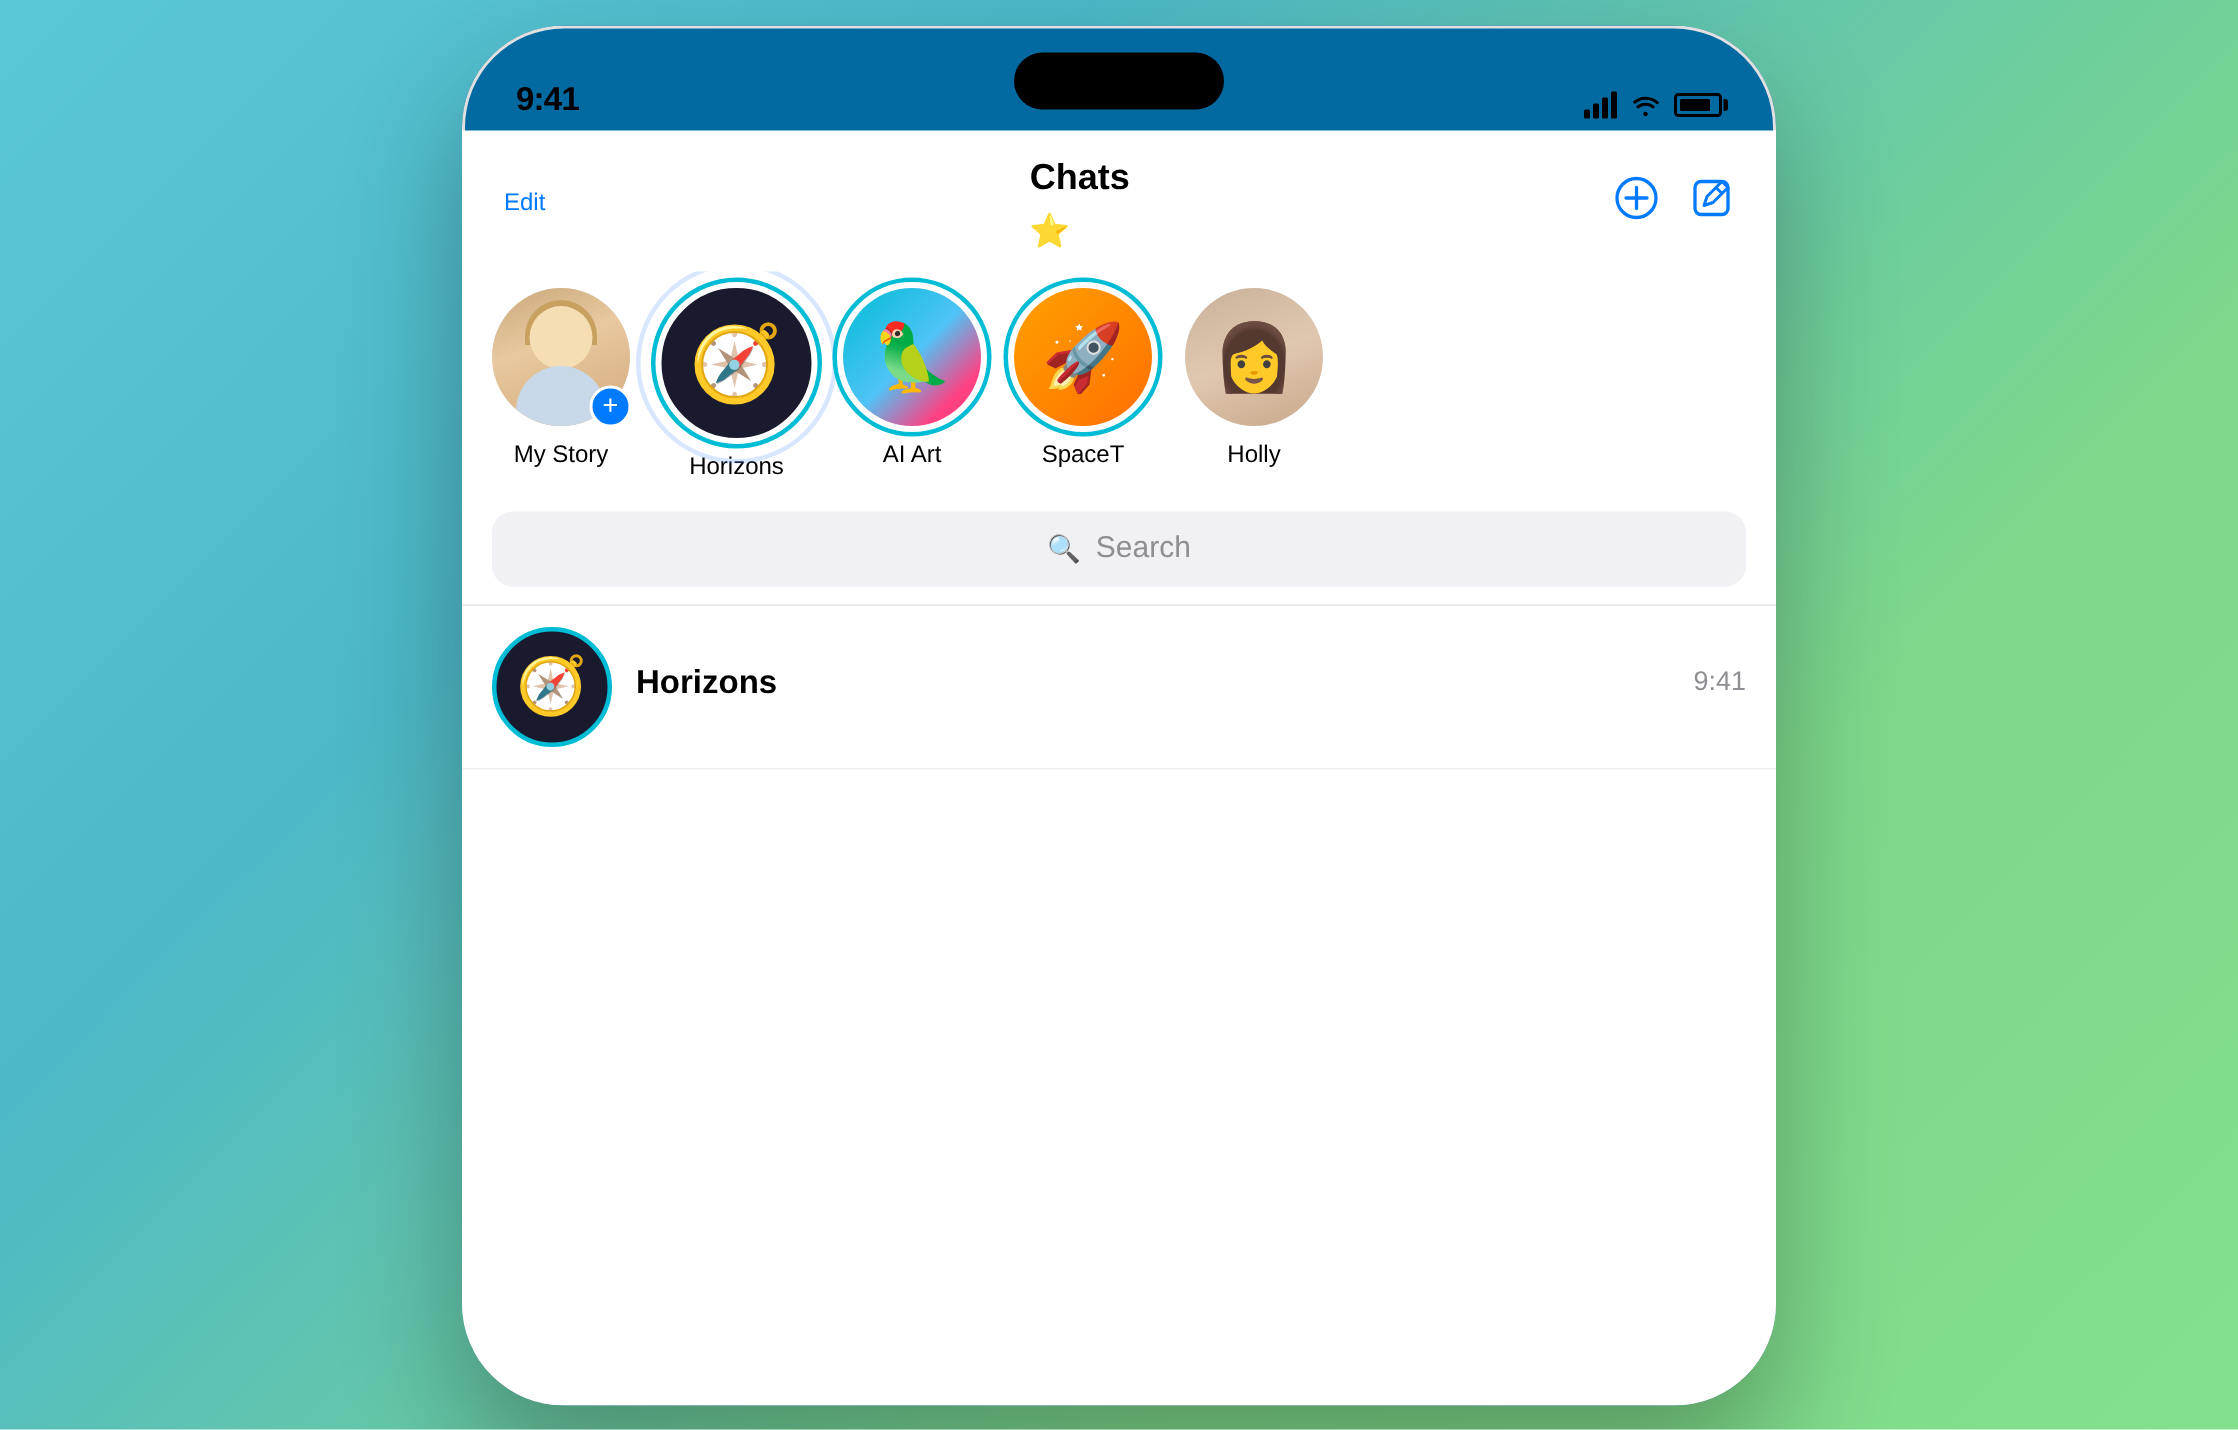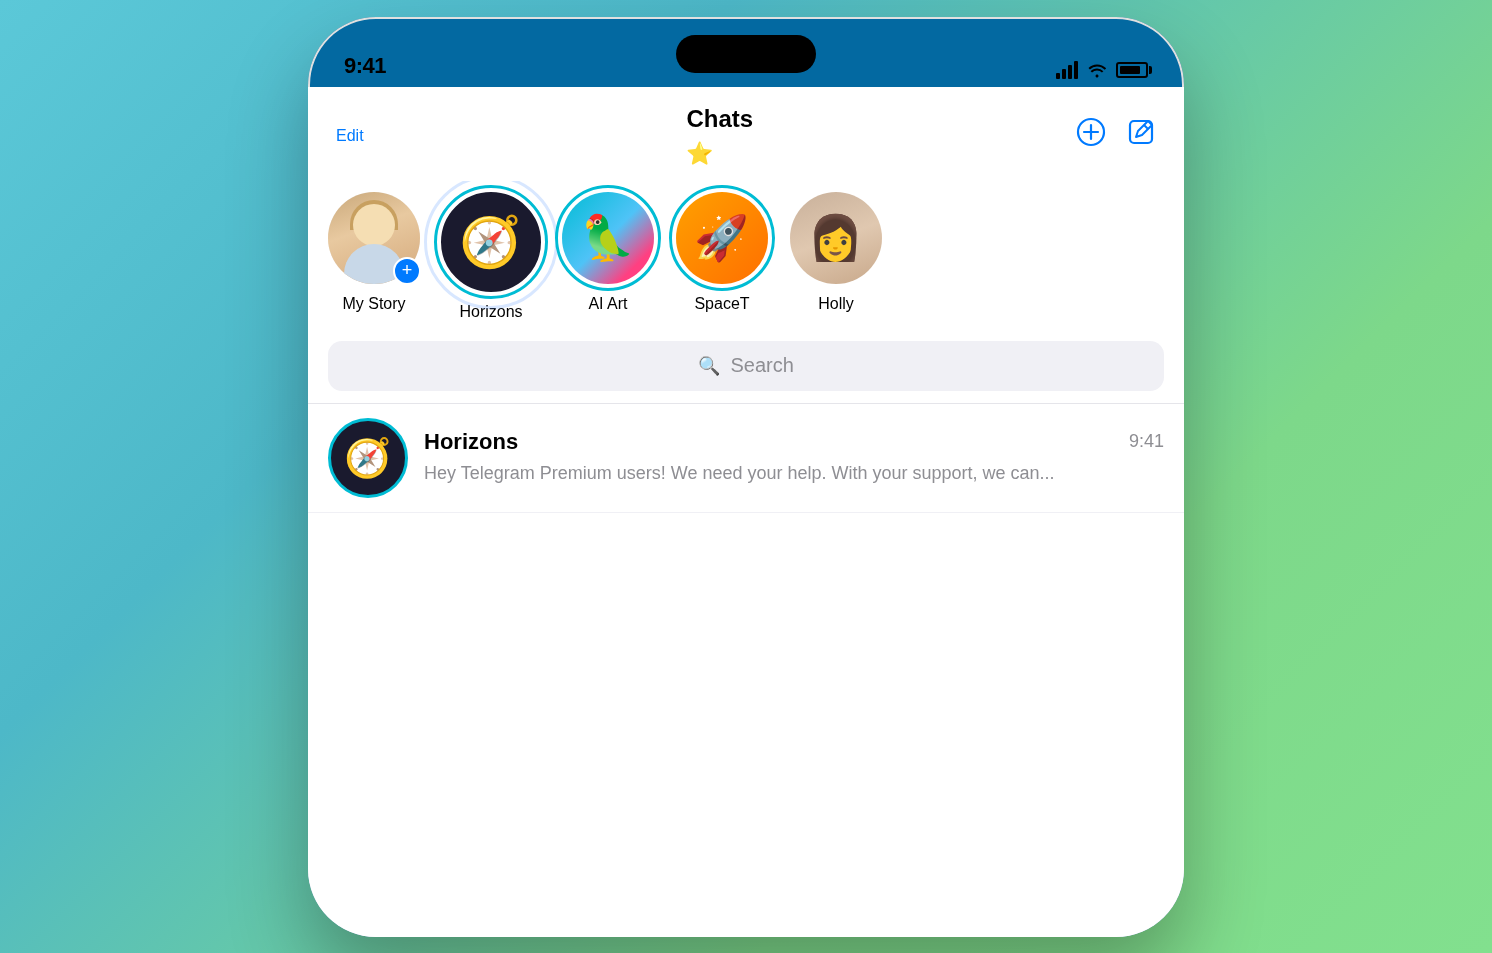--- a/index.html
+++ b/index.html
@@ -492,19 +492,18 @@
     <div class="chat-list">
       <div class="chat-item">
         <div class="chat-avatar">
           <span style="font-size:38px;">🧭</span>
         </div>
         <div class="chat-content">
           <div class="chat-header-row">
             <span class="chat-name">Horizons</span>
             <span class="chat-time">9:41</span>
           </div>
-          <div class="chat-preview">Hey Telegram Premium users!  We need your help. With your support, we can...</div>
         </div>
       </div>
     </div>
 
   </div>
 </div>
 
 </body></html>

